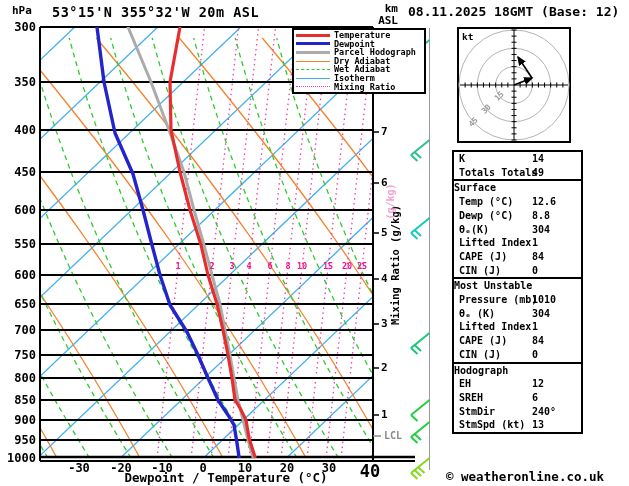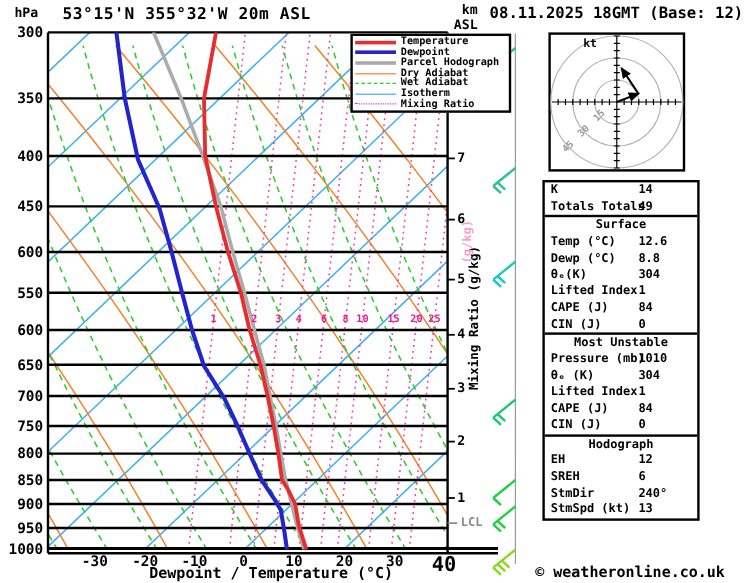--- a/index.html
+++ b/index.html
@@ -9,21 +9,21 @@
   .lbl{position:absolute;color:#000;font-weight:bold;white-space:pre;}
   .legend{position:absolute;left:244px;top:28px;width:128px;background:#fff;
           border:2px solid #000;padding:1px 0 1px 2px;z-index:5;margin-left:48px;}
   .legend-row{display:flex;align-items:center;height:8.6px;}
   .legend-swatch{width:34px;height:0;margin-right:4px;flex:none;}
   .legend-text{font-size:8.5px;font-weight:bold;line-height:8.6px;white-space:nowrap;}
   .datatable{position:absolute;left:452px;top:150px;width:131px;border:2px solid #000;
              background:#fff;box-sizing:border-box;z-index:5;}
   .tsection{border-top:2px solid #000;}
   .tsection:first-child{border-top:none;}
-  .ttitle{text-align:center;font-size:10px;font-weight:bold;line-height:13.7px;}
+  .ttitle{text-align:left;font-size:10px;font-weight:bold;line-height:13.7px;}
   .trow{display:flex;font-size:10px;font-weight:bold;line-height:13.7px;padding-left:5px;}
   .trow .rl{width:73px;flex:none;white-space:pre;}
   .trow .rv{white-space:pre;}
   .mixlbl{position:absolute;top:261px;width:16px;text-align:center;
           font-size:8.5px;font-weight:bold;color:#f0188c;z-index:4;}
   .vert{transform:rotate(-90deg);transform-origin:center center;}
 </style>
 </head>
 <body>
 
@@ -256,21 +256,21 @@
         <span class="legend-text">Mixing Ratio</span>
       </div>
     </div>
 
   <span class="lbl" style="left:80px;top:470px;width:292px;text-align:center;font-size:12.5px;">Dewpoint / Temperature (°C)</span>
 
   <span class="lbl vert" style="left:310px;top:259px;width:170px;text-align:center;font-size:10.5px;">Mixing Ratio (g/kg)</span>
   <span class="lbl vert" style="left:360px;top:196px;width:60px;text-align:center;font-size:10px;color:#f5a0d0;z-index:1;">(g/kg)</span>
 
   <span class="lbl" style="left:384px;top:430px;font-size:10px;color:#8a8a8a;">LCL</span>
-  <span class="lbl" style="left:462px;top:31px;font-size:9.5px;margin-left:24px;">kt</span>
+  <span class="lbl" style="left:462px;top:31px;font-size:9.5px;">kt</span>
 
   <div class="datatable" id="data-table">
       <div class="tsection">
         <div class="trow">
           <span class="rl">K</span>
           <span class="rv">14</span>
         </div>
         <div class="trow">
           <span class="rl">Totals Totals</span>
           <span class="rv">49</span>

